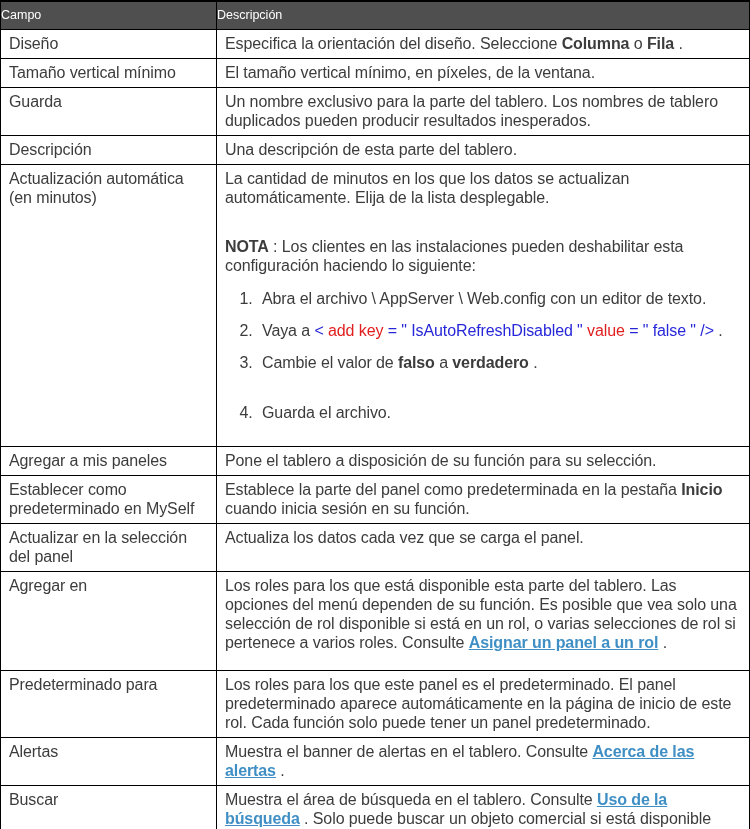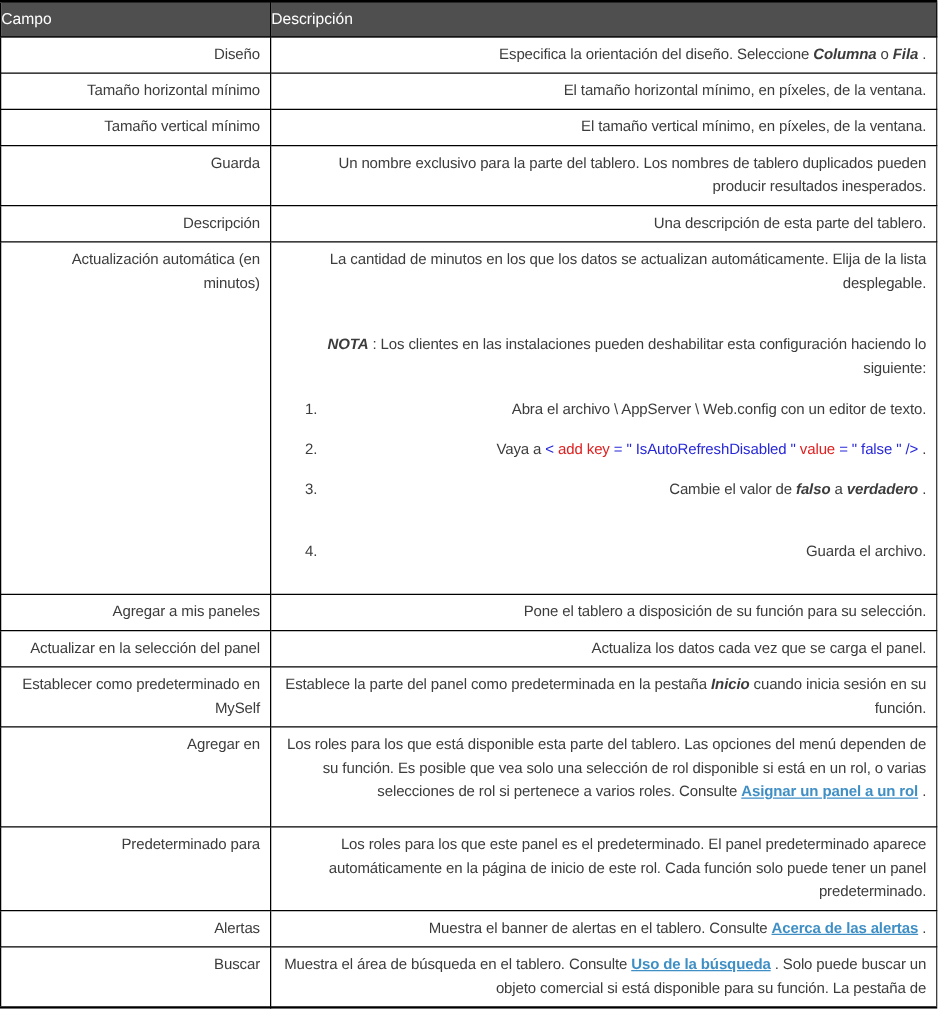--- a/index.html
+++ b/index.html
@@ -29,41 +29,40 @@
   th{
     background:var(--header-bg);
     color:var(--header-text);
     font-weight:normal;
     font-size:12.5px;
     line-height:17px;
     padding:5px 0;
   }
   col.c-field{width:216px;}
   td{
-    font-size:12px;
+    font-size:16px;
     line-height:19px;
     letter-spacing:-0.1px;
     color:var(--text);
     padding:4px 8px 5px 8px;
-    text-align:right;
   }
   td.field{word-wrap:break-word;}
   td.desc p{margin:0;}
   td.desc p.note{margin-top:30px;}
   td.desc.pad-b{padding-bottom:18px;}
   td.desc ol{
     margin:14px 0 6px 0;
     padding-left:32px;
   }
   td.desc ol li{
     margin-bottom:13px;
     padding-left:5px;
   }
   td.desc ol li:last-child{margin-bottom:4px;margin-top:31px;}
-  strong{font-weight:bold;font-style:italic;}
+  strong{font-weight:bold;}
   a{
     color:var(--link);
     text-decoration:underline;
     cursor:pointer;
     font-weight:bold;
   }
   .code-blue{color:var(--code-blue);}
   .code-red{color:var(--code-red);}
 </style>
 </head>
@@ -78,26 +77,20 @@
     <tr>
       <th>Campo</th>
       <th>Descripción</th>
     </tr>
   </thead>
   <tbody>
       <tr>
         <td class="field">Diseño</td>
         <td class="desc">
           <p><span>Especifica la orientación del diseño. Seleccione </span><strong>Columna</strong><span> o </span><strong>Fila</strong><span> .</span></p>
-        </td>
-      </tr>
-      <tr>
-        <td class="field">Tamaño horizontal mínimo</td>
-        <td class="desc">
-          <p><span>El tamaño horizontal mínimo, en píxeles, de la ventana.</span></p>
         </td>
       </tr>
       <tr>
         <td class="field">Tamaño vertical mínimo</td>
         <td class="desc">
           <p><span>El tamaño vertical mínimo, en píxeles, de la ventana.</span></p>
         </td>
       </tr>
       <tr>
         <td class="field">Guarda</td>
@@ -124,29 +117,29 @@
           </ol>
         </td>
       </tr>
       <tr>
         <td class="field">Agregar a mis paneles</td>
         <td class="desc">
           <p><span>Pone el tablero a disposición de su función para su selección.</span></p>
         </td>
       </tr>
       <tr>
+        <td class="field">Establecer como predeterminado en MySelf</td>
+        <td class="desc">
+          <p><span>Establece la parte del panel como predeterminada en la pestaña </span><strong>Inicio</strong><span> cuando inicia sesión en su función.</span></p>
+        </td>
+      </tr>
+      <tr>
         <td class="field">Actualizar en la selección del panel</td>
         <td class="desc">
           <p><span>Actualiza los datos cada vez que se carga el panel.</span></p>
-        </td>
-      </tr>
-      <tr>
-        <td class="field">Establecer como predeterminado en MySelf</td>
-        <td class="desc">
-          <p><span>Establece la parte del panel como predeterminada en la pestaña </span><strong>Inicio</strong><span> cuando inicia sesión en su función.</span></p>
         </td>
       </tr>
       <tr>
         <td class="field">Agregar en</td>
         <td class="desc pad-b">
           <p><span>Los roles para los que está disponible esta parte del tablero. Las opciones del menú dependen de su función. Es posible que vea solo una selección de rol disponible si está en un rol, o varias selecciones de rol si pertenece a varios roles. Consulte </span><a href="#">Asignar un panel a un rol</a><span> .</span></p>
         </td>
       </tr>
       <tr>
         <td class="field">Predeterminado para</td>

